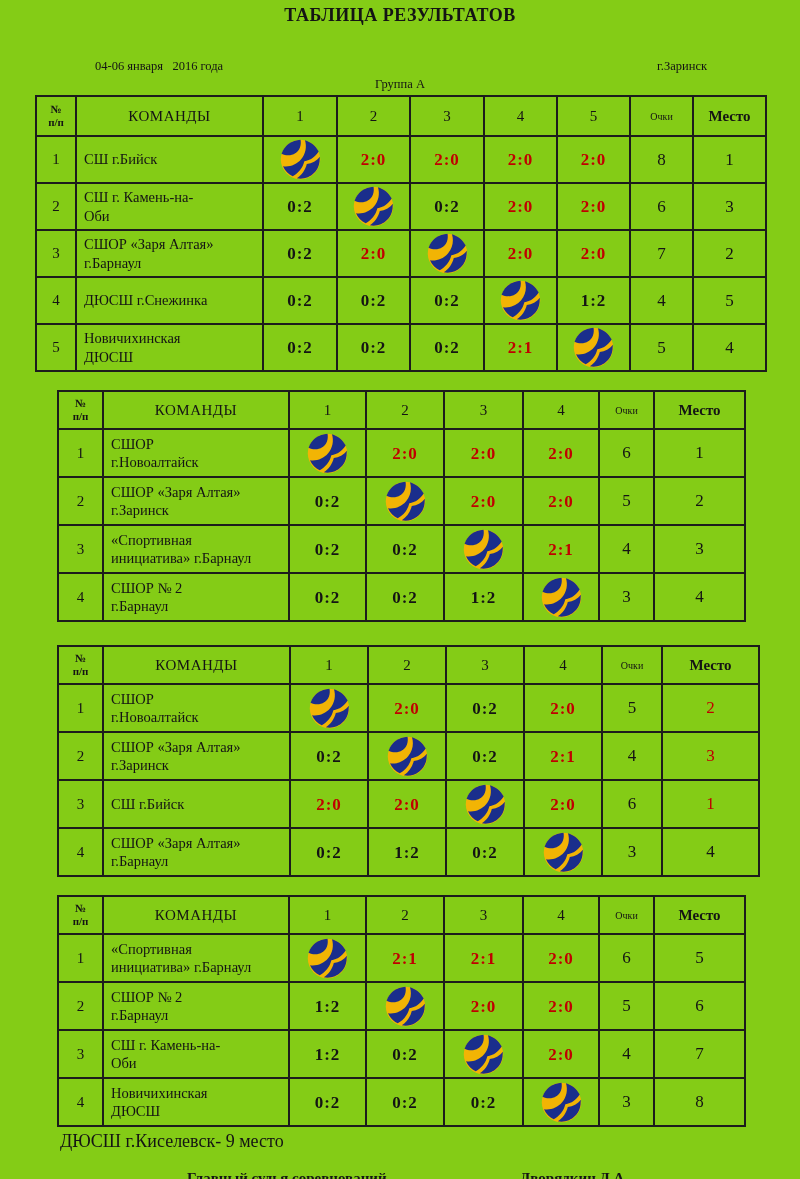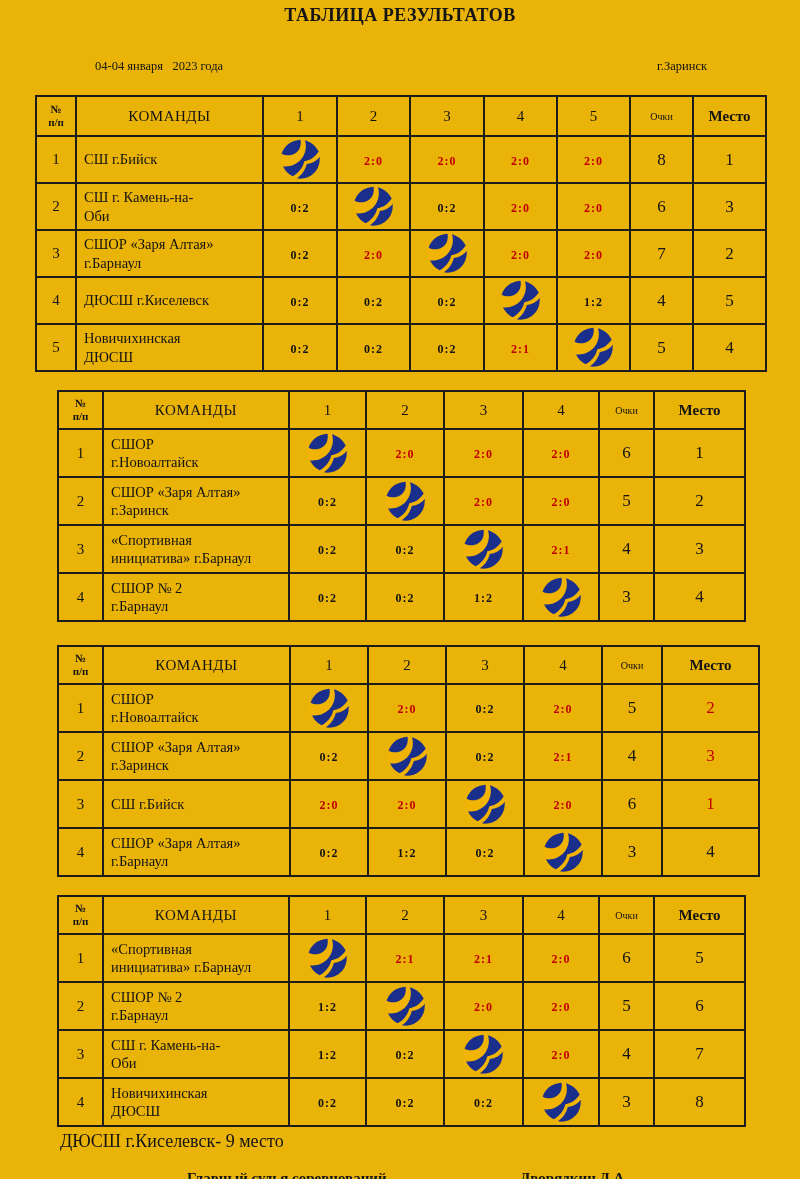--- a/index.html
+++ b/index.html
@@ -1,18 +1,18 @@
 <!DOCTYPE html>
 <html lang="ru" style="--win: #c00000; --ball-blue: #1a2e8c; --ball-yellow: #f2b404;"><head>
 <meta charset="utf-8">
 <style>
   html,body{margin:0;padding:0;background:#ffffff;}
   .page{
     position:relative;width:800px;height:1179px;overflow:hidden;
-    background:#eab308;color:#141414;
+    background:#84cc16;color:#141414;
     font-family:"Liberation Serif","DejaVu Serif",serif;
   }
   .doc-title{position:absolute;top:5px;left:0;width:100%;text-align:center;
     font-size:18px;font-weight:bold;letter-spacing:.5px;}
   .doc-subtitle{position:absolute;top:30px;left:0;width:100%;text-align:center;
     font-size:17.5px;letter-spacing:.2px;}
   .meta-date{position:absolute;top:59px;left:95px;font-size:12.5px;white-space:pre;}
   .meta-city{position:absolute;top:59px;right:93px;font-size:12.5px;}
   .tbl-title{position:absolute;left:0;width:100%;text-align:center;font-size:12.5px;}
   .tbl-title.big{font-size:13.5px;font-weight:bold;}
@@ -23,43 +23,44 @@
   th{font-weight:normal;}
   .hnum{font-size:11px;font-weight:bold;white-space:pre-line;line-height:1.15;}
   .hteams{font-size:15px;letter-spacing:.5px;margin-left:35px;}
   .hround{font-size:15px;}
   .hpts{font-size:10px;}
   .hplace{font-size:15px;font-weight:bold;}
   .cnum{font-size:15px;}
   .cteam{text-align:left;padding:2px 4px 2px 7px;font-size:14.5px;
     white-space:pre-line;line-height:1.25;}
   .cscore{line-height:1;}
-  .sv{font-weight:bold;font-size:12px;letter-spacing:1px;}
+  .sv{font-weight:bold;font-size:17px;letter-spacing:1px;}
   .win{color:var(--win,#c00000);}
   .cpts{font-size:17px;}
   .cplace{font-size:17px;}
   .cplace.win{color:var(--win,#c00000);}
   .ballcell{line-height:0;}
   .ball{display:inline-block;line-height:0;}
   .ball svg{display:inline-block;vertical-align:middle;}
   .footer-note{position:absolute;top:1131px;left:60px;font-size:18px;}
   .sig{position:absolute;top:1170px;font-size:15px;font-weight:bold;white-space:nowrap;}
   .sig-left{left:187px;}
   .sig-right{left:520px;}
 </style>
 </head>
 <body>
 
 <div class="page" id="page">
   <div class="doc-title">ТАБЛИЦА РЕЗУЛЬТАТОВ</div>
-  <div class="meta-date">04-04 января   2023 года</div>
+  <div class="meta-date">04-06 января   2016 года</div>
   <div class="meta-city">г.Заринск</div>
   <div class="footer-note">ДЮСШ г.Киселевск- 9 место</div>
   <div class="sig sig-left">Главный судья соревнований</div>
   <div class="sig sig-right">Дворядкин Д.А.</div>
+<div class="tbl-title" style="top: 77px; font-size: 12.5px;">Группа А</div>
     <div class="tbl-wrap" style="left: 35px; top: 95px;">
       <table>
         <colgroup>
           <col style="width: 40px;">
           <col style="width: 187px;">
           <col style="width: 74px;">
           <col style="width: 73px;">
           <col style="width: 74px;">
           <col style="width: 73px;">
           <col style="width: 73px;">
@@ -138,21 +139,21 @@
     </svg>
   </span>
 </td>
             <td class="cscore"><span class="sv win">2:0</span></td>
             <td class="cscore"><span class="sv win">2:0</span></td>
             <td class="cpts">7</td>
             <td class="cplace">2</td>
           </tr>
           <tr style="height: 47px;">
             <td class="cnum">4</td>
-            <td class="cteam">ДЮСШ г.Киселевск</td>
+            <td class="cteam">ДЮСШ г.Снежинка</td>
             <td class="cscore"><span class="sv">0:2</span></td>
             <td class="cscore"><span class="sv">0:2</span></td>
             <td class="cscore"><span class="sv">0:2</span></td>
             <td class="cscore ballcell">
   <span class="ball">
     <svg width="43" height="43" viewBox="0 0 48 48" aria-hidden="true">
       <circle cx="24" cy="24" r="22" fill="var(--ball-yellow,#f2b404)"></circle>
       <path fill="var(--ball-blue,#1a2e8c)" d="M24 2 C14 2.5 5.8 8.6 2.9 17.5 C10.8 21.3 20.2 18.6 23.3 10.8 C24.4 8 24.6 4.9 24 2 Z"></path>
       <path fill="var(--ball-blue,#1a2e8c)" d="M29 2.6 C31.2 9.8 29.8 17.8 24.7 23.8 C19.6 29.8 12 32.7 4.5 31.6 C6.7 36.5 10.5 40.5 15.3 42.8 C21.8 39.3 26.6 33.2 28.3 26 C35 24.8 40.8 20.8 44.3 15 C40.9 8.9 35.4 4.4 29 2.6 Z"></path>
       <path fill="var(--ball-blue,#1a2e8c)" d="M45.8 20.8 C42.1 25.4 36.8 28.3 31 29 C29.4 35.6 25.4 41.3 19.9 45 C21.2 45.3 22.6 45.4 24 45.4 C35.8 45.4 45.4 35.8 45.4 24 C45.4 22.9 45.5 21.8 45.8 20.8 Z"></path>

